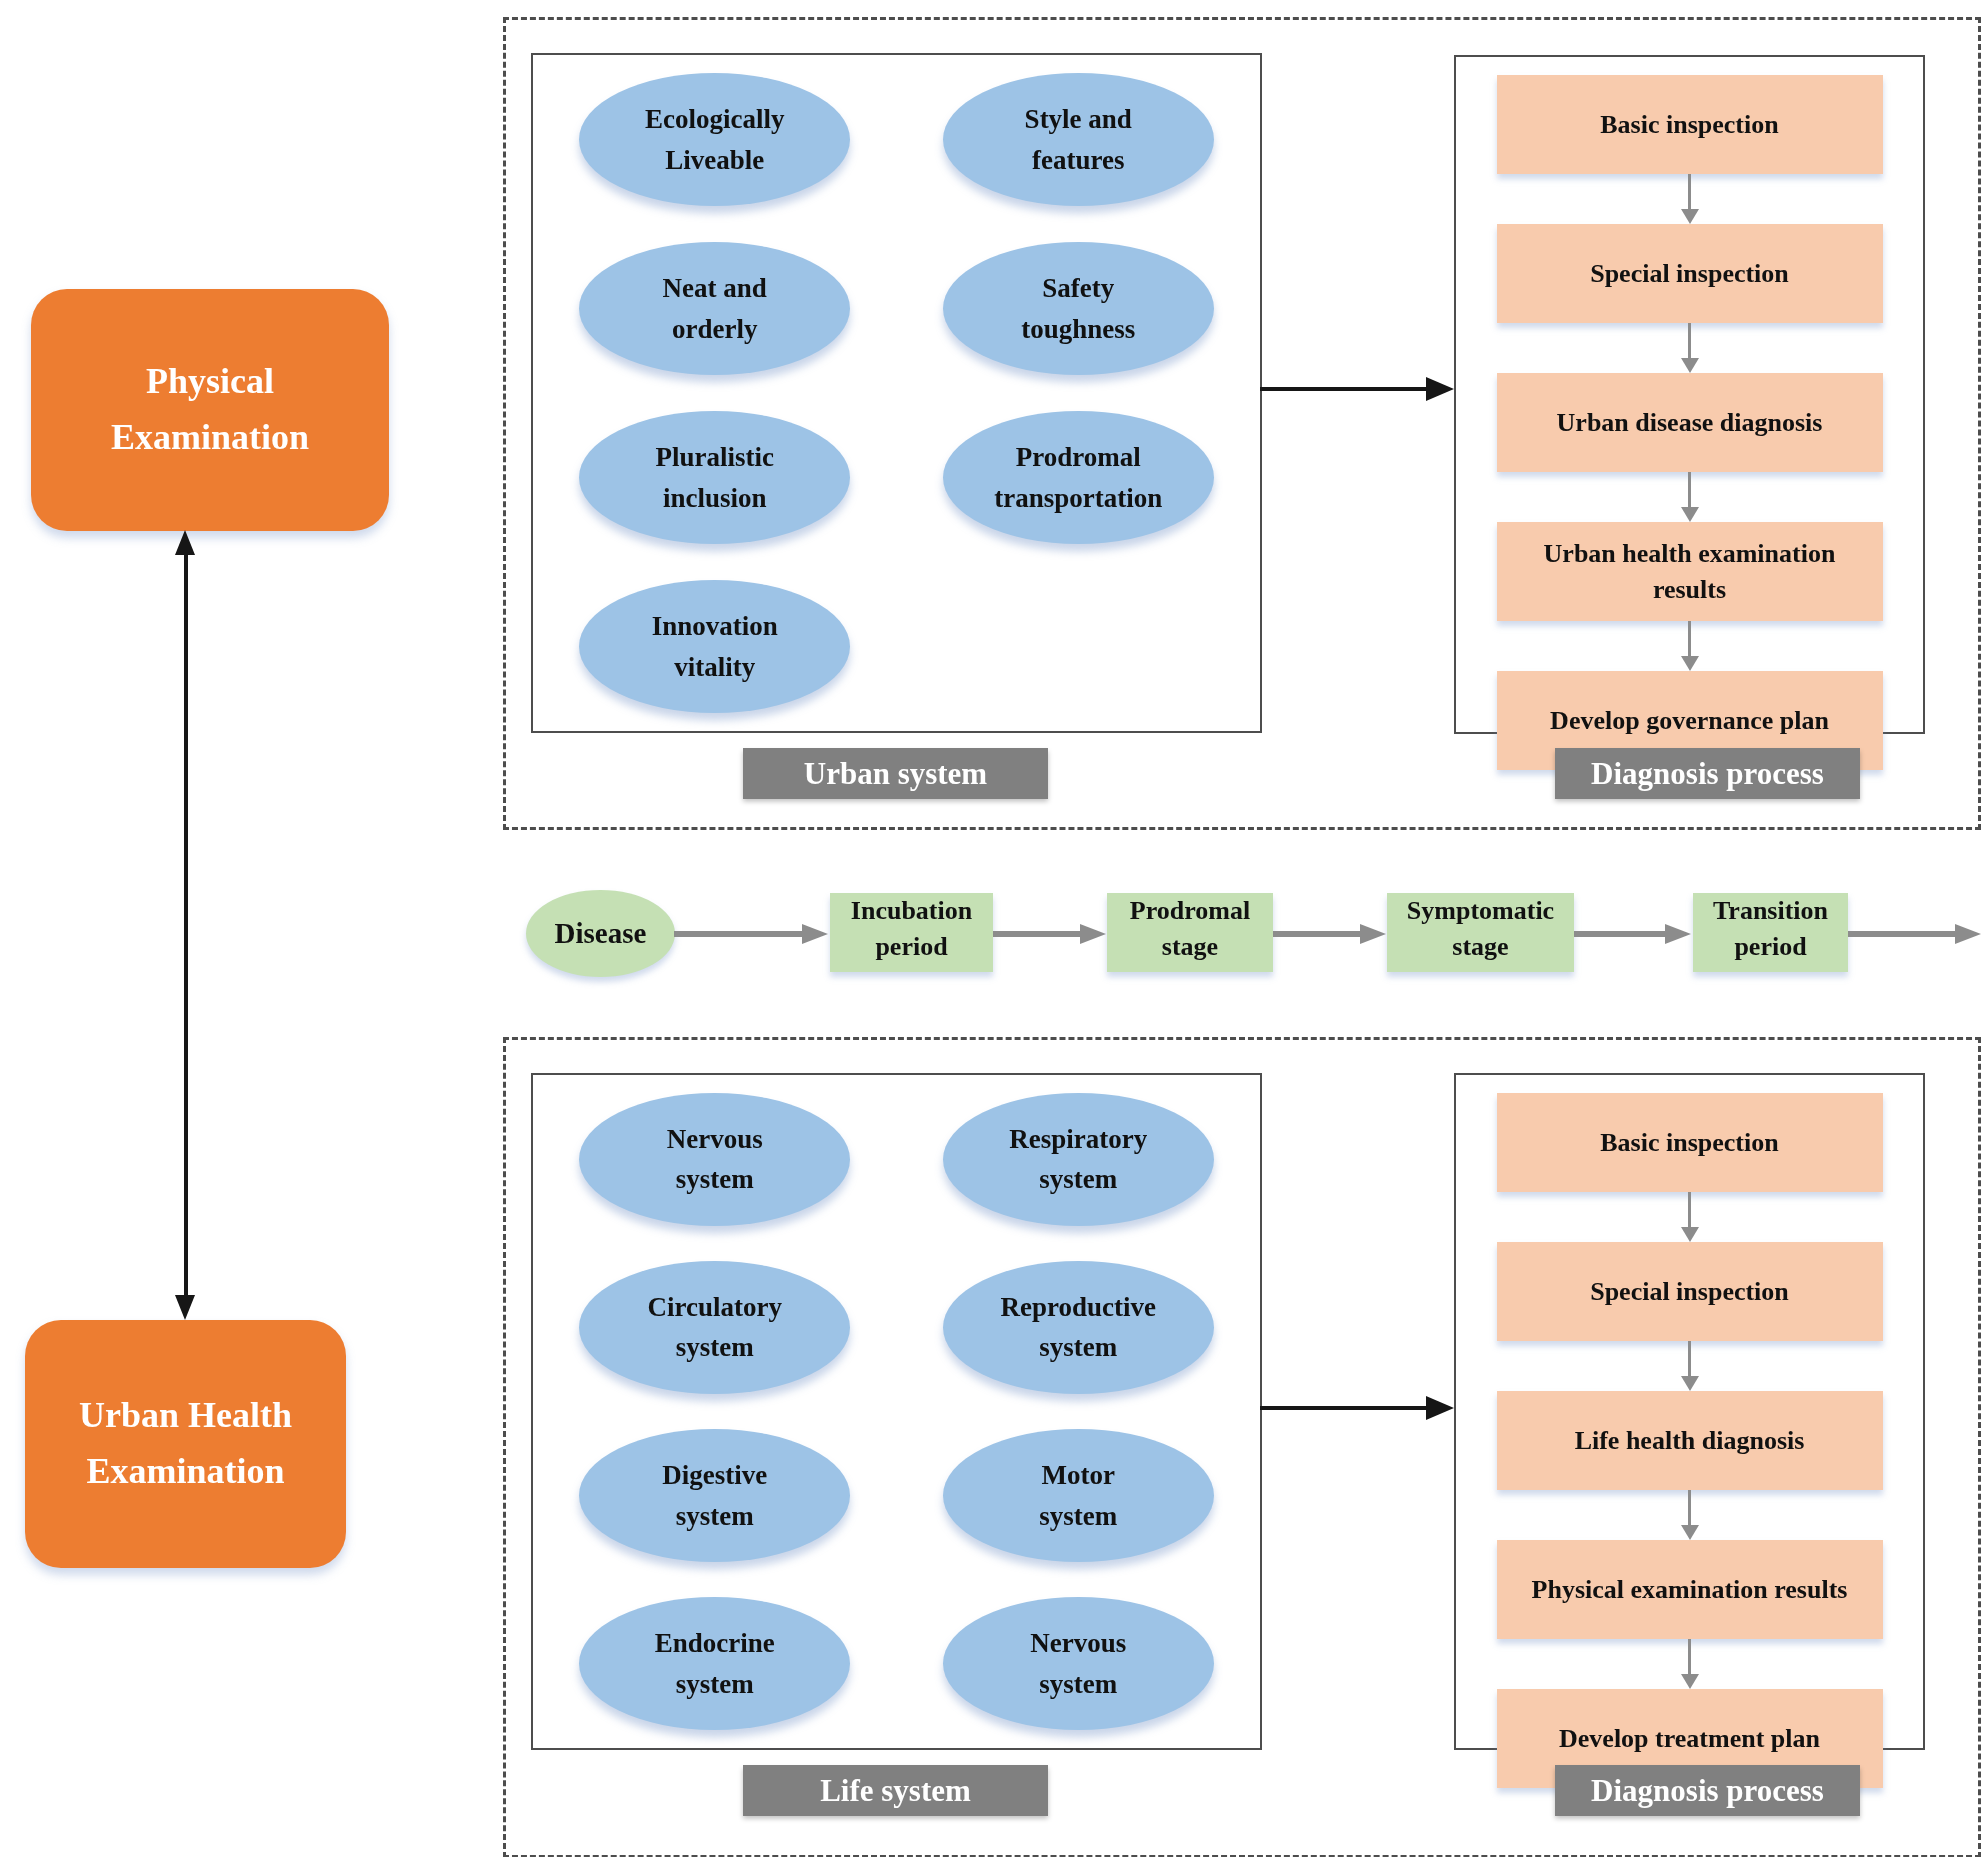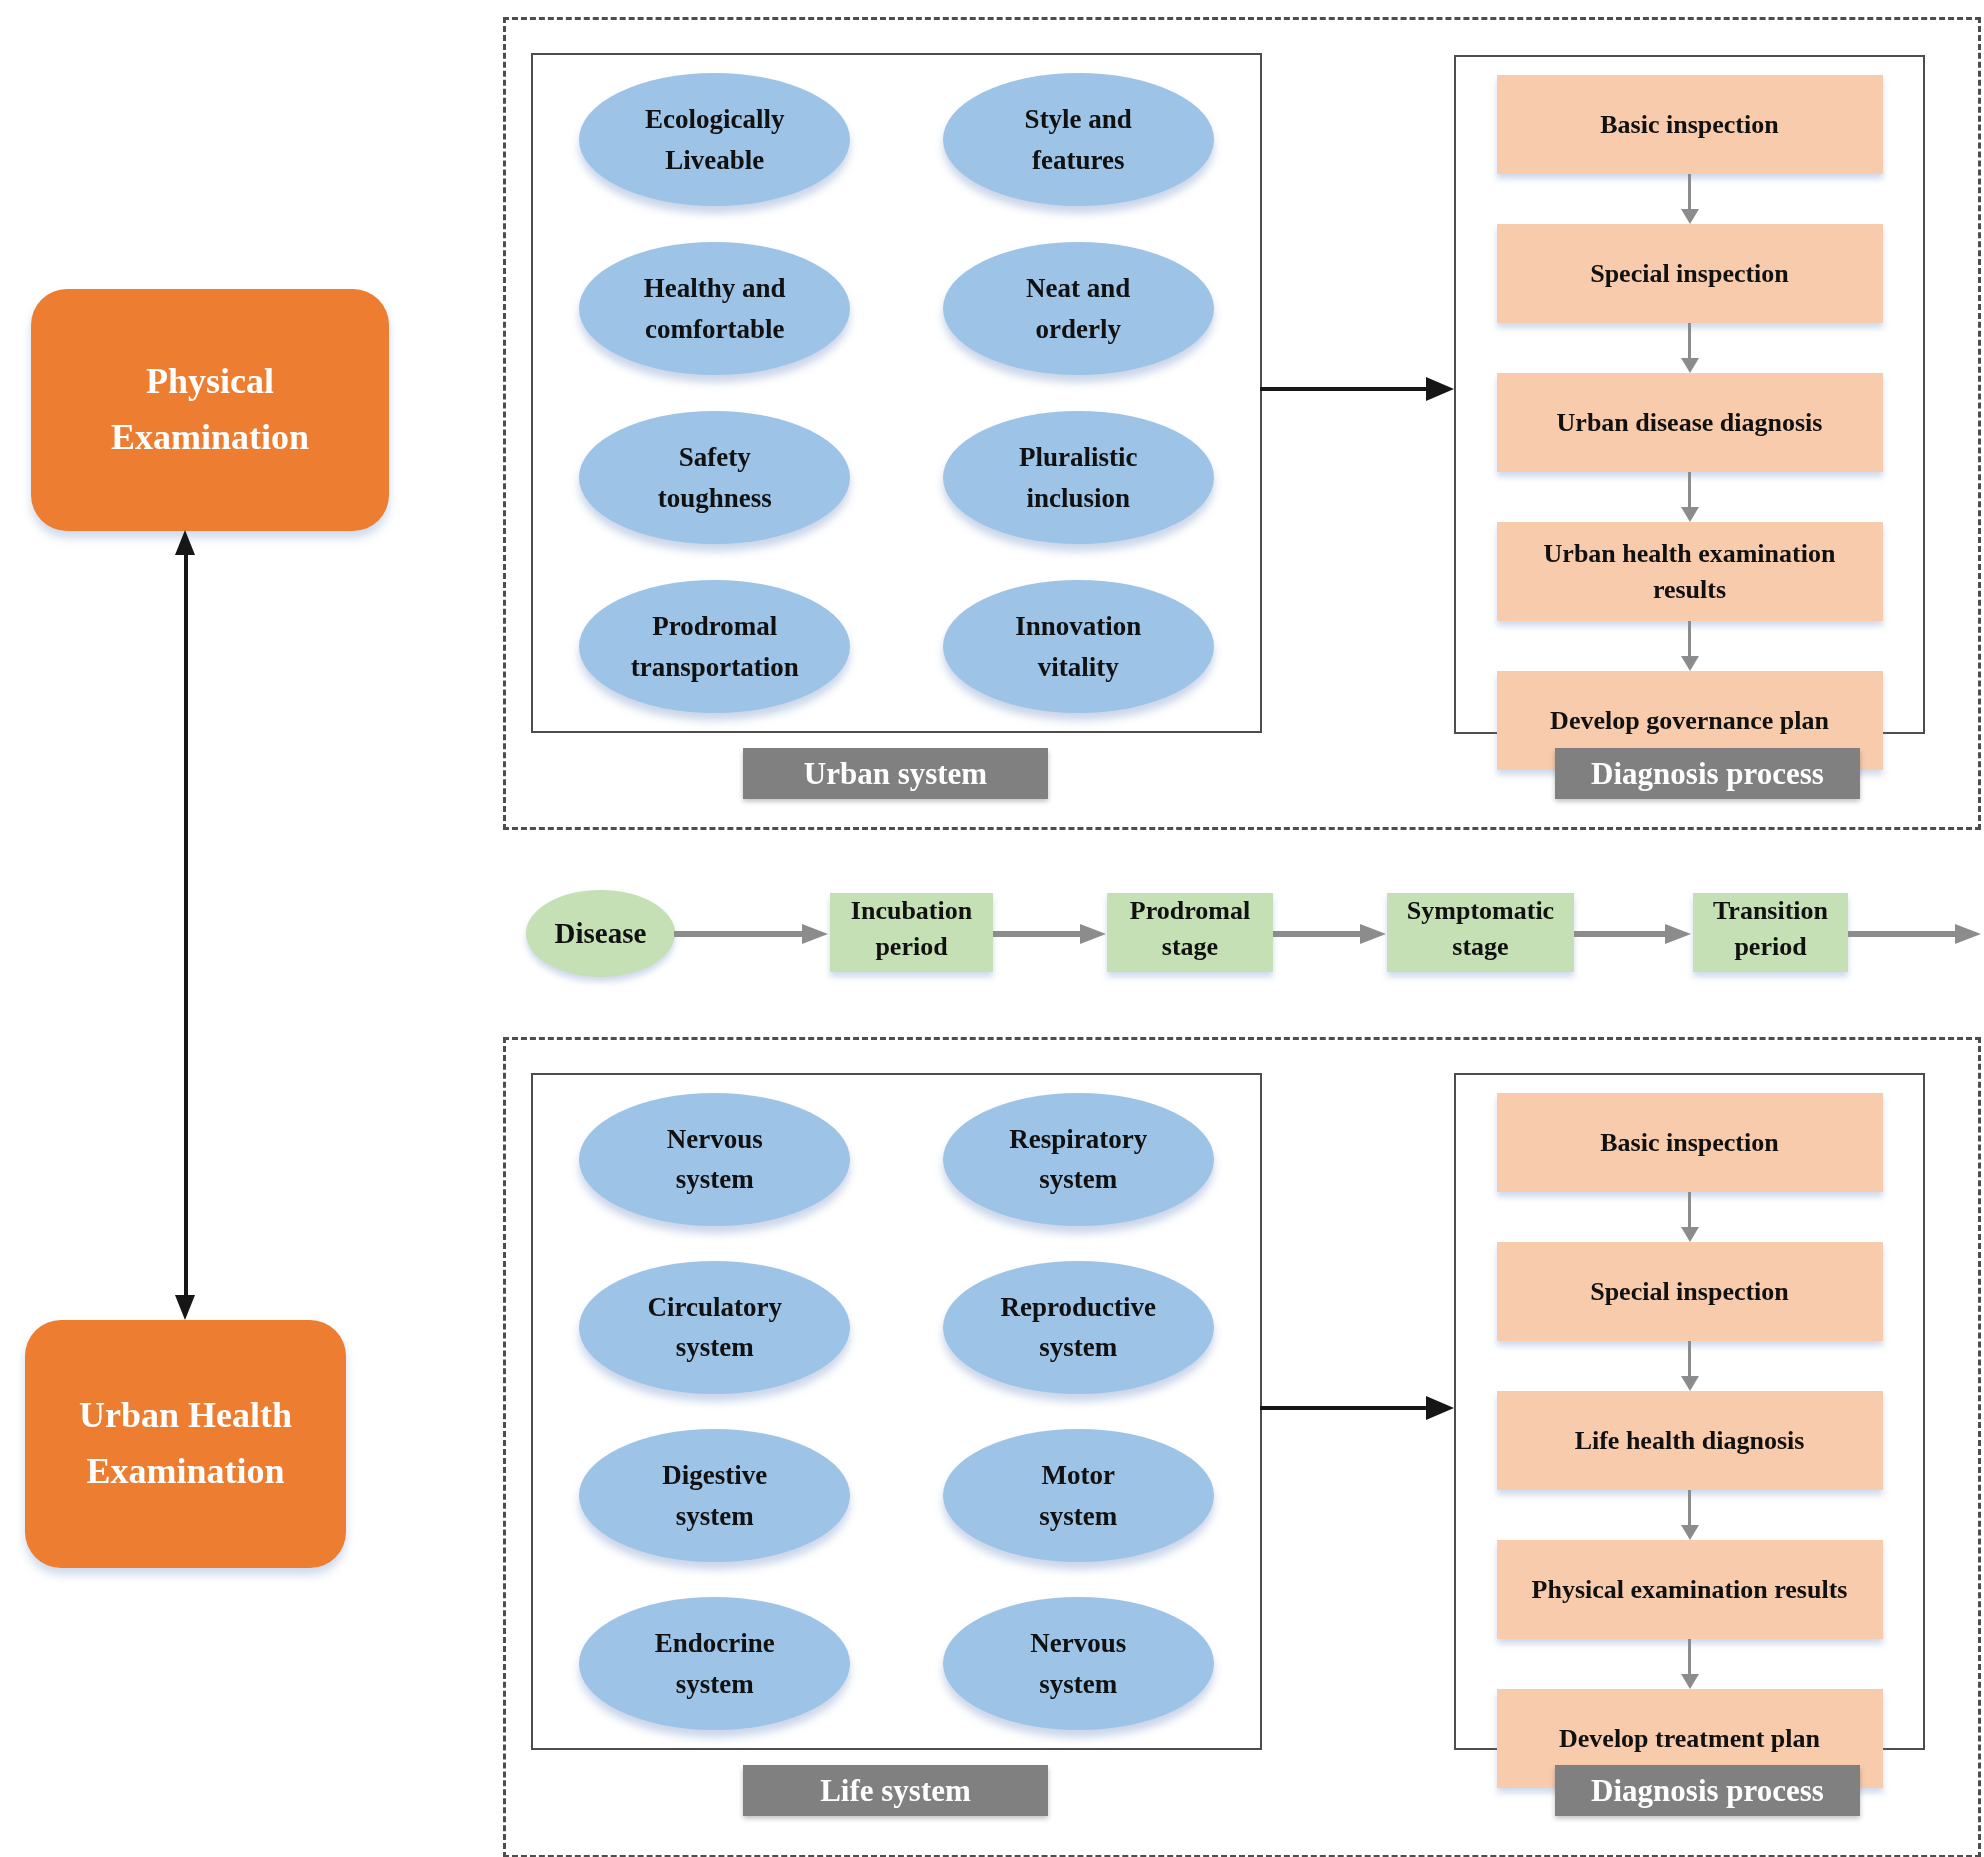--- a/index.html
+++ b/index.html
@@ -165,22 +165,20 @@
   </div>
 
   <div class="dashed-box" id="dashed-top"></div>
 
   <div class="white-box" id="urban-systems-box">
     <div class="systems-grid">
       <div class="ellipse"><span>Ecologically
 Liveable</span></div>
       <div class="ellipse"><span>Style and
 features</span></div>
-      <div class="ellipse"><span>Healthy and
-comfortable</span></div>
       <div class="ellipse"><span>Neat and
 orderly</span></div>
       <div class="ellipse"><span>Safety
 toughness</span></div>
       <div class="ellipse"><span>Pluralistic
 inclusion</span></div>
       <div class="ellipse"><span>Prodromal
 transportation</span></div>
       <div class="ellipse"><span>Innovation
 vitality</span></div>

